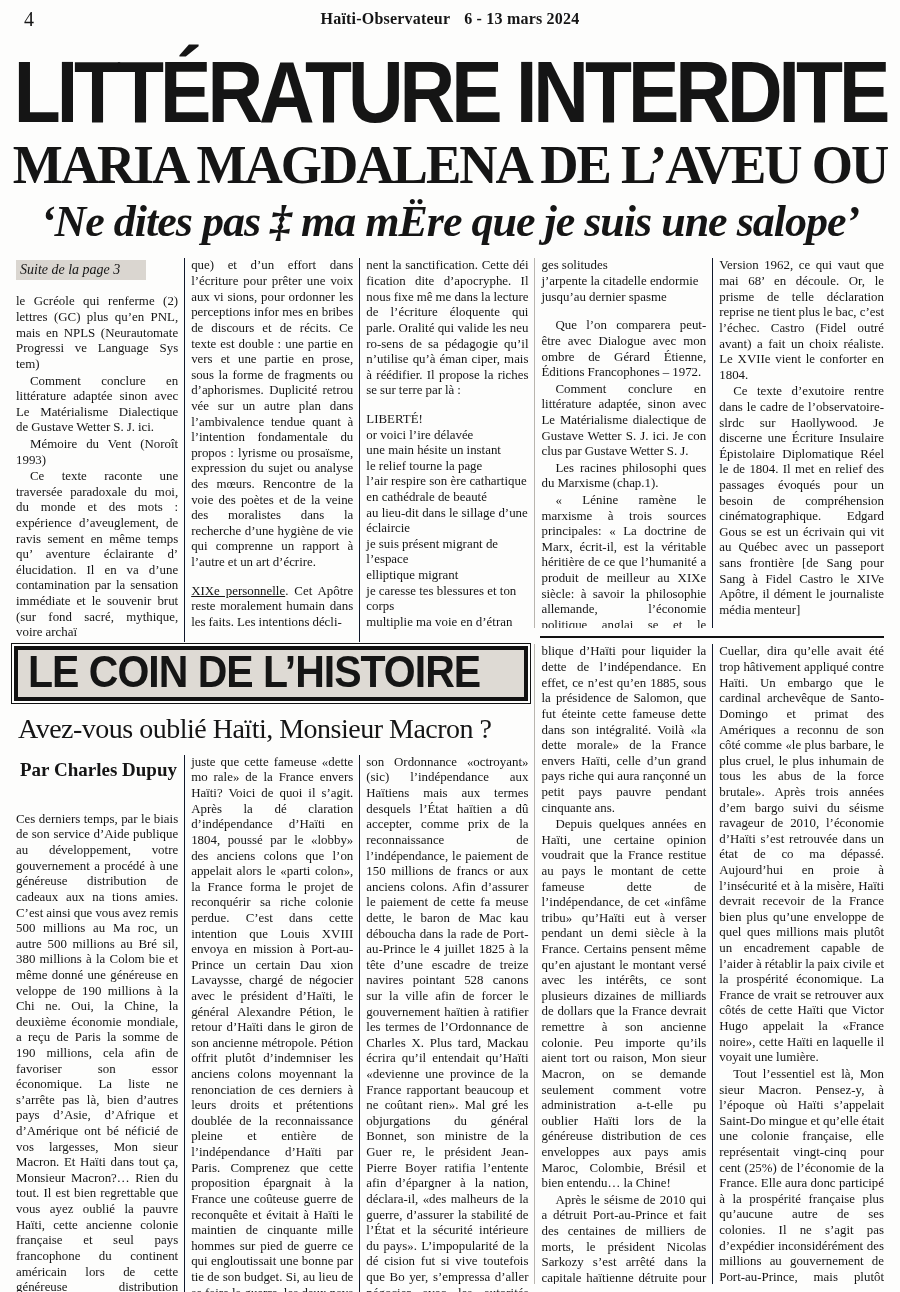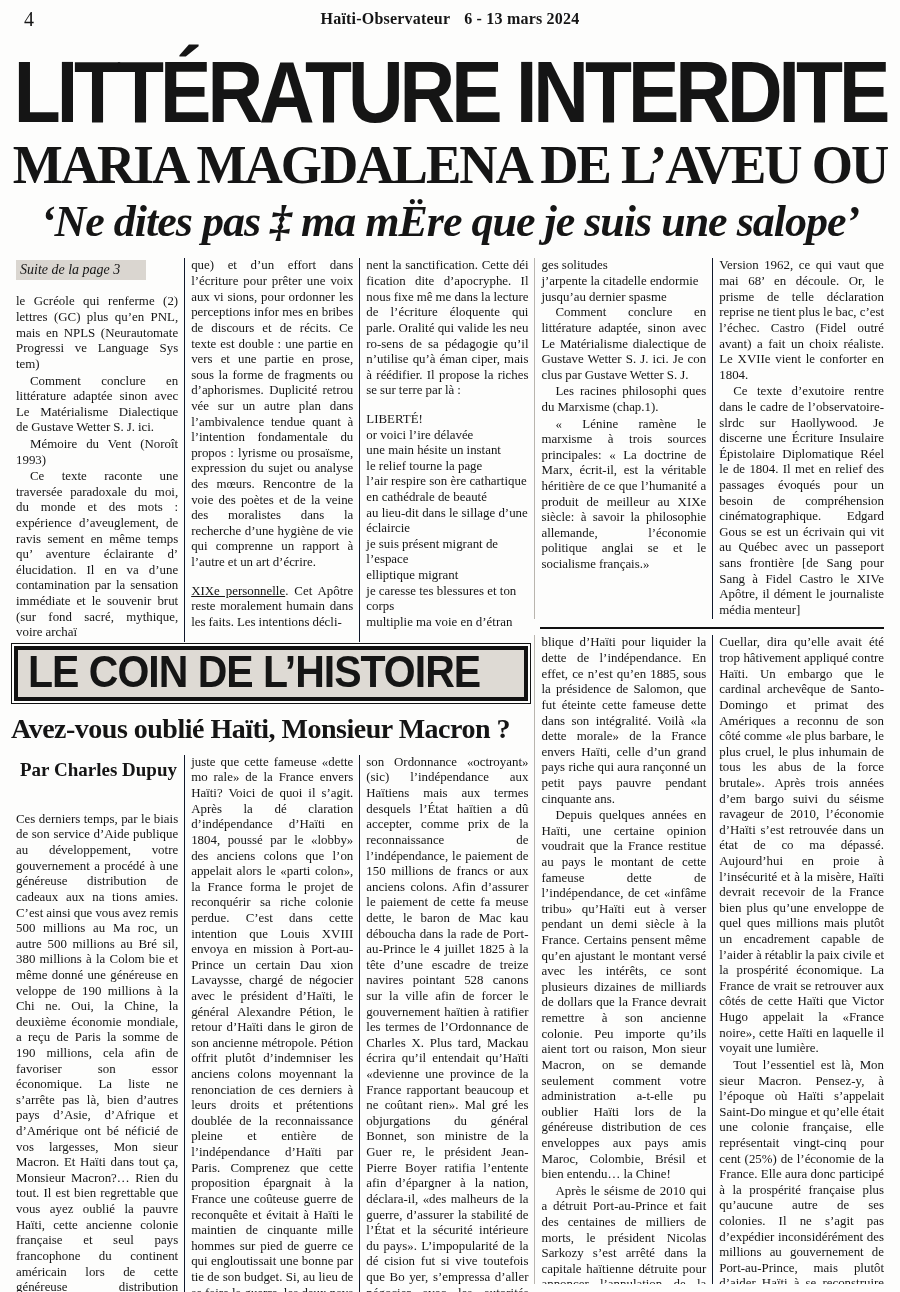--- a/index.html
+++ b/index.html
@@ -60,21 +60,21 @@
   .coin-box {
     margin:4px 6px 0 4px; border:4px solid #111; outline:1px solid #111; outline-offset:2px;
     background:#dedad4; padding:2px 6px 4px 10px;
   }
   .coin-title {
     font-family:"Liberation Sans","DejaVu Sans",sans-serif; font-weight:bold;
     font-size:41px; letter-spacing:-1px; line-height:1.0; transform:scaleY(1.08);
     transform-origin:center left; white-space:nowrap;
   }
   .coin-headline {
-    font-weight:bold; font-size:28px; letter-spacing:-0.5px; margin:12px 4px 4px 1px;
+    font-weight:normal; font-size:28px; letter-spacing:-0.5px; margin:12px 4px 4px 8px;
     white-space:nowrap;
   }
   .byline { font-weight:bold; font-size:19px; margin:4px 0 31px 4px; }
   .wide-rule  { border-top:2px solid #111; margin:8px 6px 6px 6px; }
 </style>
 </head>
 <body>
 
 <div class="page">
 
@@ -143,20 +143,21 @@
       </div>
     </div>
 
     <div class="stack-right">
 
       <div class="cols lead-cols-right">
         <div class="col">
           <p class="poem">ges solitudes
 j’arpente la citadelle endormie
 jusqu’au dernier spasme</p>
+          <p class="just ind sp">Que l’on comparera peut-être avec Dialogue avec mon ombre de Gérard Étienne, Éditions Francophones – 1972.</p>
           <p class="just ind">Comment conclure en littérature adaptée, sinon avec Le Matérialisme dialectique de Gustave Wetter S. J. ici. Je con clus par Gustave Wetter S. J.</p>
           <p class="just ind">Les racines philosophi ques du Marxisme (chap.1).</p>
           <p class="just ind">« Lénine ramène le marxisme à trois sources principales: « La doctrine de Marx, écrit-il, est la véritable héritière de ce que l’humanité a produit de meilleur au XIXe siècle: à savoir la philosophie allemande, l’économie politique anglai se et le socialisme français.»</p>
         </div>
         <div class="col">
           <p class="just">Version 1962, ce qui vaut que mai 68’ en découle. Or, le prisme de telle déclaration reprise ne tient plus le bac, c’est l’échec. Castro (Fidel outré avant) a fait un choix réaliste. Le XVIIe vient le conforter en 1804.</p>
           <p class="just ind">Ce texte d’exutoire rentre dans le cadre de l’observatoire-slrdc sur Haollywood. Je discerne une Écriture Insulaire Épistolaire Diplomatique Réel le de 1804. Il met en relief des passages évoqués pour un besoin de compréhension cinématographique. Edgard Gous se est un écrivain qui vit au Québec avec un passeport sans frontière [de Sang pour Sang à Fidel Castro le XIVe Apôtre, il dément le journaliste média menteur]</p>
 
         </div>
       </div>

